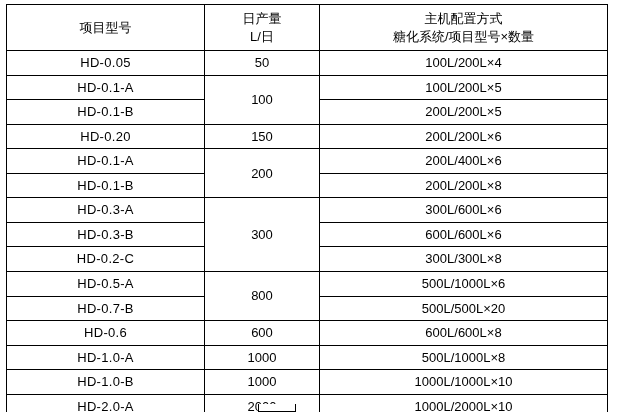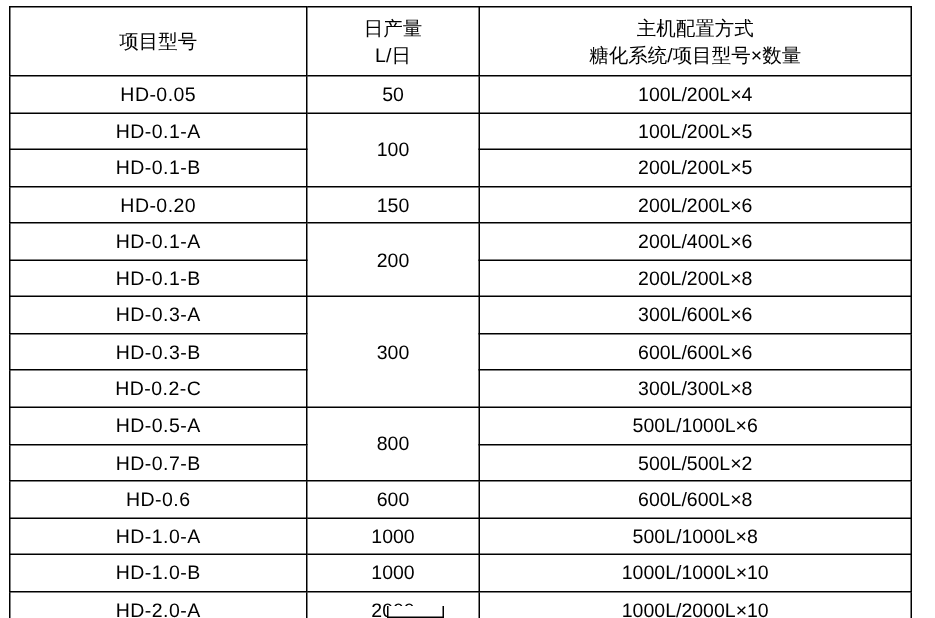--- a/index.html
+++ b/index.html
@@ -120,21 +120,21 @@
         <td class="cell-model">HD-0.2-C</td>
         <td class="cell-config">300L/300L×8</td>
       </tr>
       <tr class="row-model">
         <td class="cell-model">HD-0.5-A</td>
         <td class="cell-output" rowspan="2">800</td>
         <td class="cell-config">500L/1000L×6</td>
       </tr>
       <tr class="row-model">
         <td class="cell-model">HD-0.7-B</td>
-        <td class="cell-config">500L/500L×2</td>
+        <td class="cell-config">500L/500L×20</td>
       </tr>
       <tr class="row-model">
         <td class="cell-model">HD-0.6</td>
         <td class="cell-output">600</td>
         <td class="cell-config">600L/600L×8</td>
       </tr>
       <tr class="row-model">
         <td class="cell-model">HD-1.0-A</td>
         <td class="cell-output">1000</td>
         <td class="cell-config">500L/1000L×8</td>

